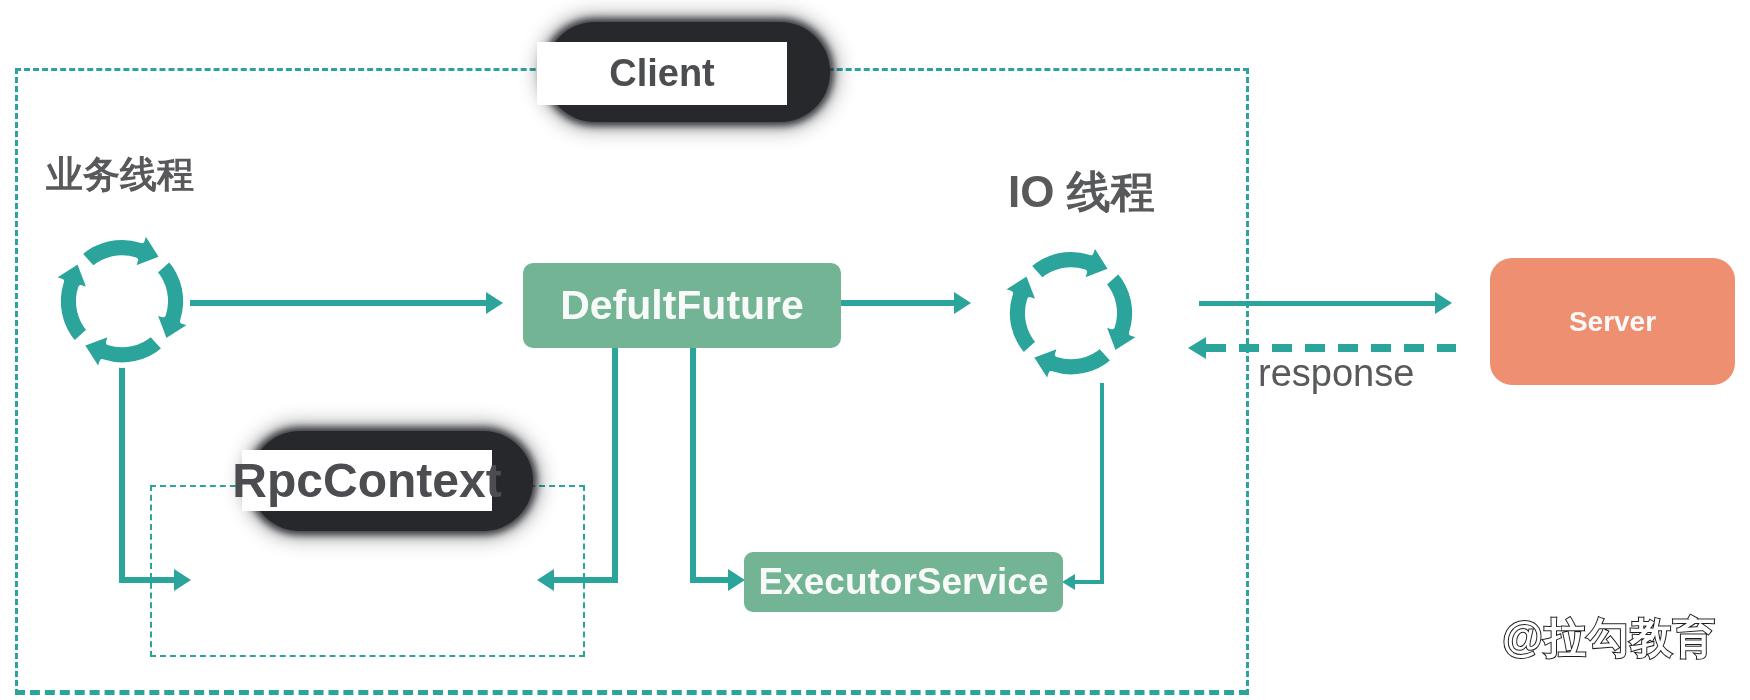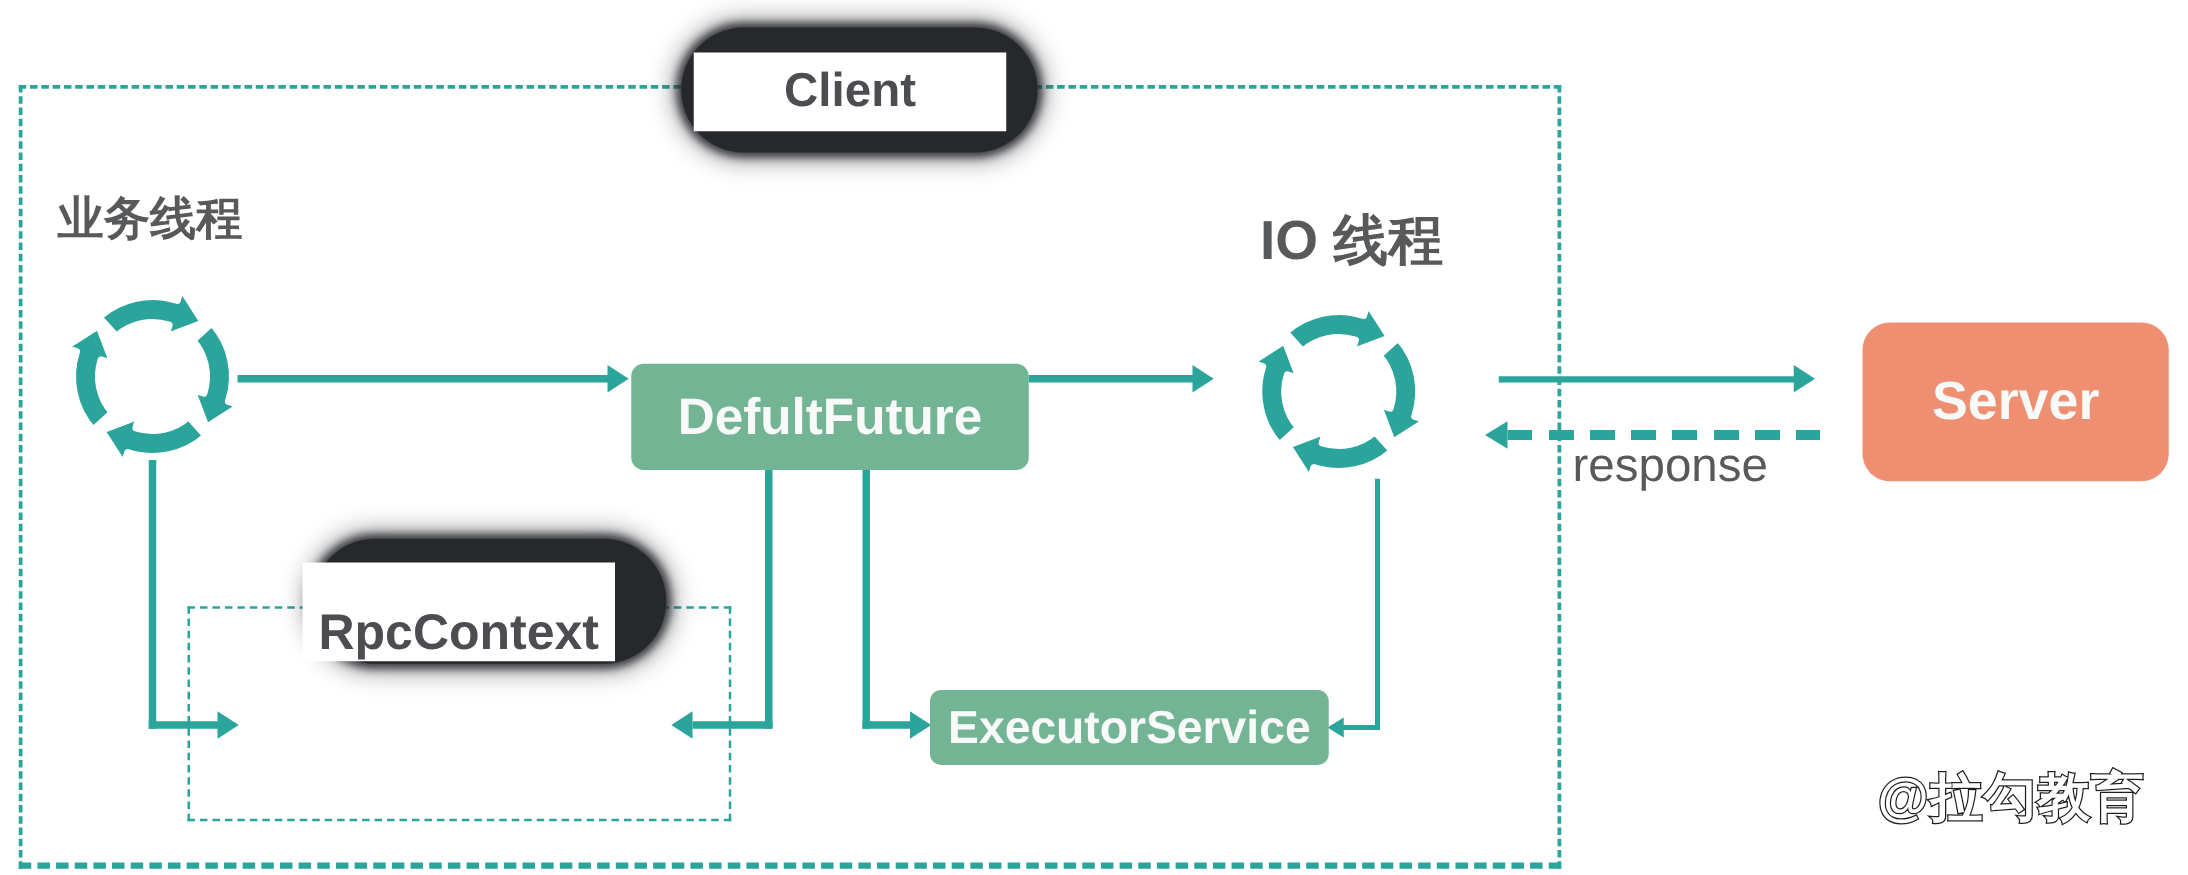--- a/index.html
+++ b/index.html
@@ -15,29 +15,29 @@
     border:3px dashed var(--teal);border-bottom-width:5px;}
   .rpc-bound{left:150px;top:485px;width:435px;height:172px;box-sizing:border-box;
     border:2px dashed var(--teal);}
   
   .pill{background:var(--pill_dark);border-radius:60px;
     box-shadow:0 0 7px 4px rgba(35,37,41,.85),0 0 18px 9px rgba(35,37,41,.35);}
   .pill-client{left:545px;top:22px;width:285px;height:100px;}
   .pill-rpc{left:250px;top:431px;width:283px;height:100px;}
   .plate{background:#fff;display:flex;align-items:center;justify-content:center;
     color:var(--text_dark);font-weight:bold;}
-  .plate-client{left:555px;top:42px;width:250px;height:63px;font-size:38px;}
-  .plate-rpc{left:242px;top:450px;width:250px;height:79px;font-size:40px;align-items:flex-end;}
+  .plate-client{left:537px;top:42px;width:250px;height:63px;font-size:38px;}
+  .plate-rpc{left:242px;top:450px;width:250px;height:61px;font-size:48px;}
   
   .node{display:flex;align-items:center;justify-content:center;color:#f7faf8;
     font-weight:bold;border-radius:10px;background:var(--node_green);}
-  .node-defult{left:505px;top:263px;width:318px;height:85px;font-size:41px;margin-top:28px;}
+  .node-defult{left:523px;top:263px;width:318px;height:85px;font-size:41px;}
   .node-async{left:193px;top:553px;width:344px;height:57px;font-size:38px;border-radius:9px;}
   .node-exec{left:744px;top:552px;width:319px;height:60px;font-size:37px;border-radius:9px;}
-  .node-server{left:1490px;top:258px;width:245px;height:127px;font-size:43px;
+  .node-server{left:1490px;top:258px;width:245px;height:127px;font-size:28px;
     background:var(--server_salmon);border-radius:22px;}
   
   .glabel{color:var(--label_gray);font-weight:bold;white-space:nowrap;}
   .lbl-biz{left:46px;top:150px;font-size:37px;}
   .lbl-io{left:1008px;top:163px;font-size:44px;}
   .lbl-req{left:1262px;top:248px;font-size:38px;font-weight:normal;}
   .lbl-resp{left:1258px;top:352px;font-size:38px;font-weight:normal;text-align:center;}
   
   .seg{background:var(--teal);}
   .e1{left:190px;top:300px;width:298px;height:6px;}

